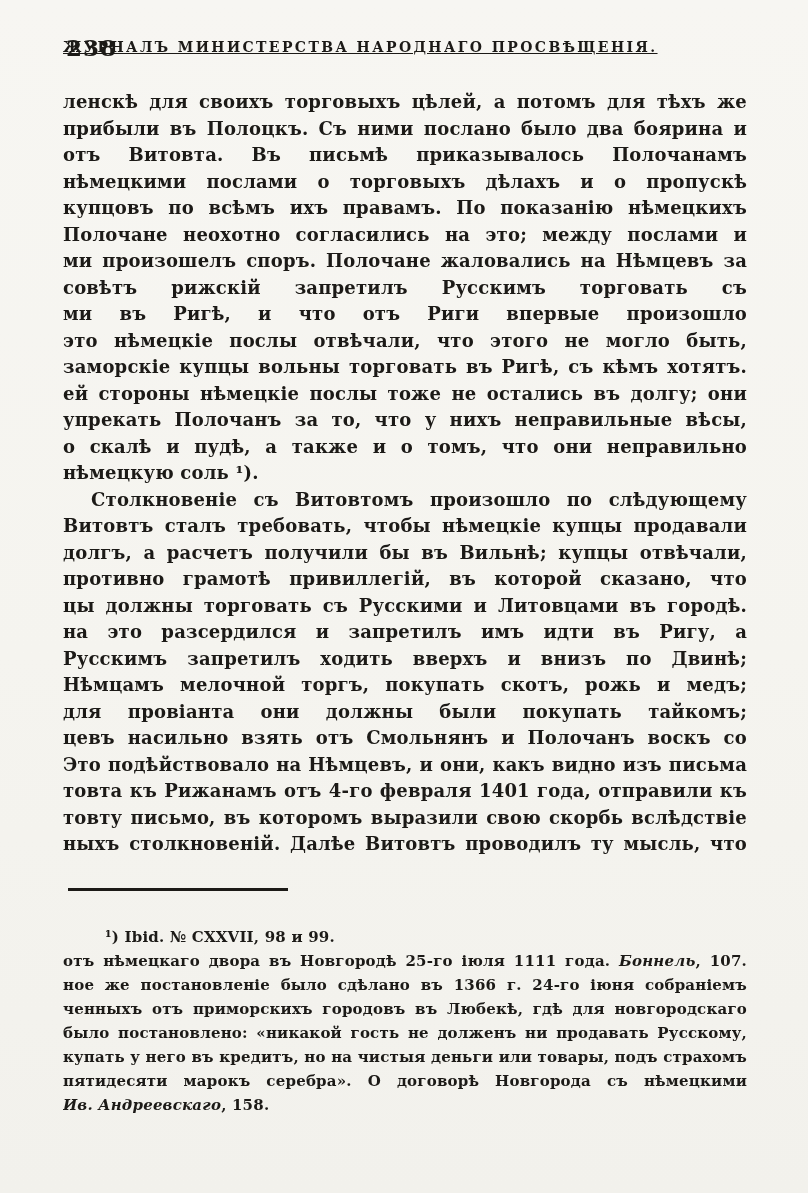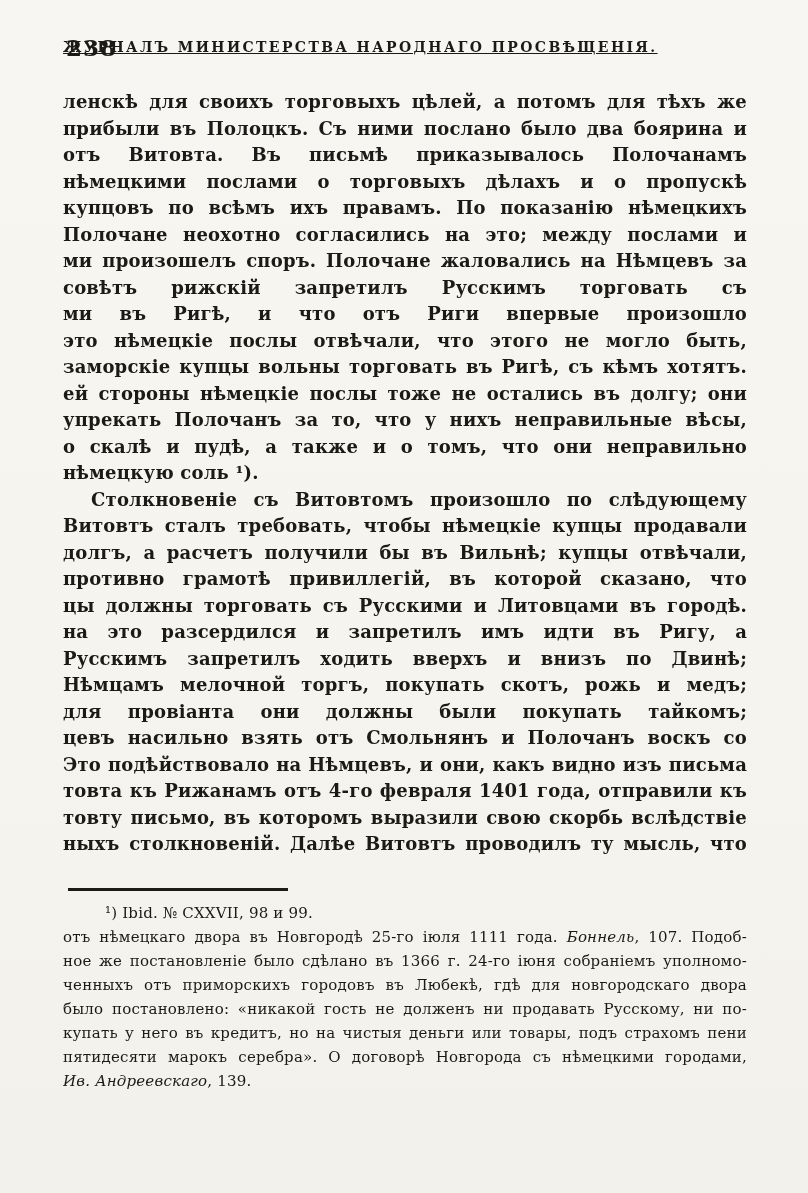--- a/index.html
+++ b/index.html
@@ -31,22 +31,22 @@
     height:26.5px;line-height:26.5px;overflow:hidden;
     text-align:justify;text-align-last:justify;
   }
   .ln.left{text-align:center;text-align-last:left;}
   .ln.indent{text-indent:28px;}
   .fnrule{
     position:absolute;top:888px;left:68px;width:220px;height:3px;
     background:var(--ink,#1c1a17);
   }
   .footnotes{
-    position:absolute;top:901px;left:63px;width:684px;
-    font-size:15px;font-weight:normal;letter-spacing:0.2px;
+    position:absolute;top:925px;left:63px;width:684px;
+    font-size:15px;font-weight:bold;letter-spacing:0.2px;
   }
   .fl{
     height:24px;line-height:24px;overflow:hidden;
     text-align:justify;text-align-last:justify;
   }
   .fl.left{text-align:left;text-align-last:left;}
   .fl.fnindent{text-indent:42px;}
   .it{font-style:italic;}
 </style>
 </head>
@@ -95,16 +95,16 @@
   <div class="fnrule"></div>
 
   <section class="footnotes">
     <div class="fl fnindent left">¹) Ibid. № CXXVII, 98 и 99.</div>
     <div class="fl"><span>отъ нѣмецкаго двора въ Новгородѣ 25-го іюля 1111 года. </span><span class="it">Боннель</span><span>, 107. Подоб-</span></div>
     <div class="fl">ное же постановленіе было сдѣлано въ 1366 г. 24-го іюня собраніемъ уполномо-</div>
     <div class="fl">ченныхъ отъ приморскихъ городовъ въ Любекѣ, гдѣ для новгородскаго двора</div>
     <div class="fl">было постановлено: «никакой гость не долженъ ни продавать Русскому, ни по-</div>
     <div class="fl">купать у него въ кредитъ, но на чистыя деньги или товары, подъ страхомъ пени</div>
     <div class="fl">пятидесяти марокъ серебра». О договорѣ Новгорода съ нѣмецкими городами,</div>
-    <div class="fl left"><span class="it">Ив. Андреевскаго</span><span>, 139.</span></div>
+    <div class="fl left"><span class="it">Ив. Андреевскаго</span><span>, 158.</span></div>
   </section>
 
 </div>
 
 </body></html>

